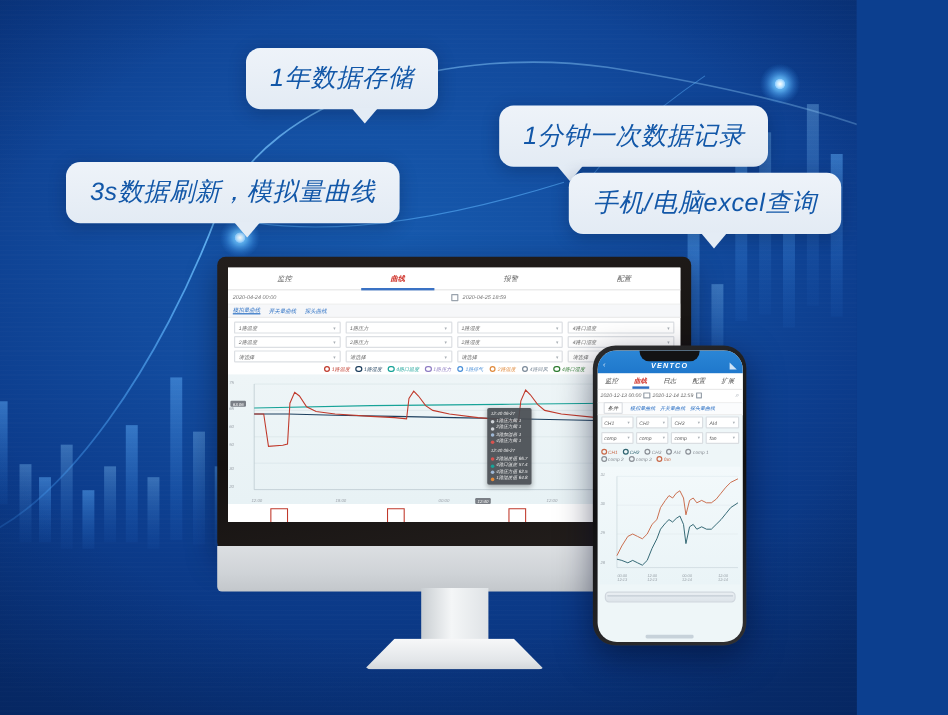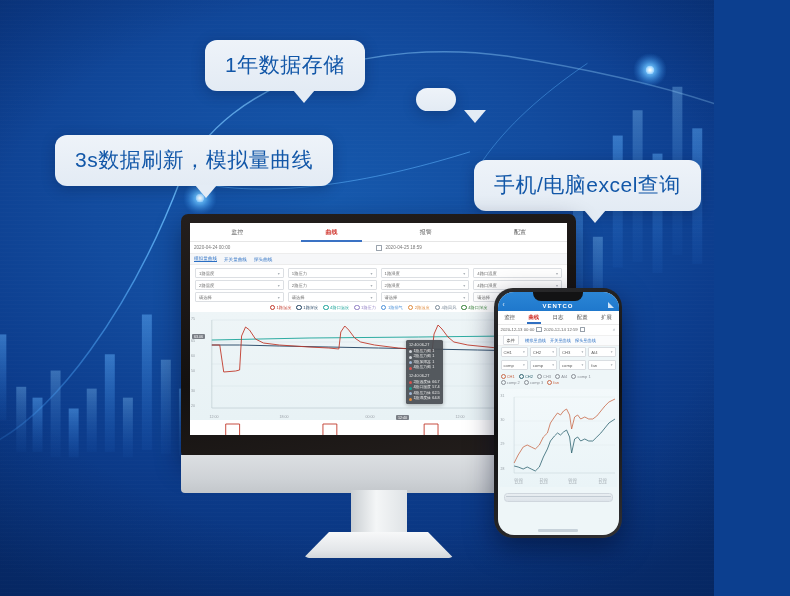--- a/index.html
+++ b/index.html
@@ -2,21 +2,21 @@
 <html lang="zh"><head>
 <meta charset="utf-8">
 <title>VENTCO</title>
 <style>
   html,body{margin:0;padding:0;}
   body{
     width:790px;height:596px;overflow:hidden;position:relative;
     font-family:"Liberation Sans","DejaVu Sans",sans-serif;
     background:#0c3f8f;
   }
-  #stage{position:absolute;inset:0;width:714px;height:596px;overflow:hidden;}
+  #stage{position:absolute;inset:0;width:714px;height:596px;overflow:hidden;font-style:italic;}
 
   
   .bg-base{
     position:absolute;inset:0;
     background:
       radial-gradient(ellipse 620px 430px at 46% 34%, #1659ad 0%, #124b9e 38%, #0c3c8c 66%, #082f73 100%),
       linear-gradient(180deg,#0d3f91 0%,#0a3381 55%,#07275f 100%);
   }
   .bg-vig{
     position:absolute;inset:0;
@@ -55,21 +55,21 @@
     box-shadow:0 3px 14px rgba(2,22,60,.30);
   }
   .bubble .tail{
     position:absolute;width:0;height:0;bottom:-12px;
     border-left:11px solid transparent;border-right:11px solid transparent;
     border-top:13px solid #e4ecf5;
   }
   #b1{left:205px;top:40px;}      #b1 .tail{left:88px;}
   #b2{left:416px;top:88px;}      #b2 .tail{left:48px;}
   #b3{left:55px;top:135px;}      #b3 .tail{left:140px;}
-  #b4{left:474px;top:160px;}     #b4 .tail{left:110px;}
+  #b4{left:474px;top:144px;}     #b4 .tail{left:110px;}
 
   
   #monitor{position:absolute;left:181px;top:214px;width:395px;height:245px;}
   .mon-bezel{
     position:absolute;inset:0;border-radius:7px;
     background:linear-gradient(170deg,#241f1d 0%,#141110 55%,#241f1d 100%);
     box-shadow:0 10px 26px rgba(0,10,40,.45);
     padding:9px 9px 24px 9px;box-sizing:border-box;
   }
   .mon-screen{
@@ -298,20 +298,21 @@
   <div class="node" style="left:650px;top:70px;">
     <span class="halo"></span>
     <span class="core"></span>
   </div>
 
   <div class="bubble" id="b1">
     <span>1年数据存储</span>
     <span class="tail"></span>
   </div>
   <div class="bubble" id="b2">
+    <span>1分钟一次数据记录</span>
     <span class="tail"></span>
   </div>
   <div class="bubble" id="b3">
     <span>3s数据刷新，模拟量曲线</span>
     <span class="tail"></span>
   </div>
   <div class="bubble" id="b4">
     <span>手机/电脑excel查询</span>
     <span class="tail"></span>
   </div>

